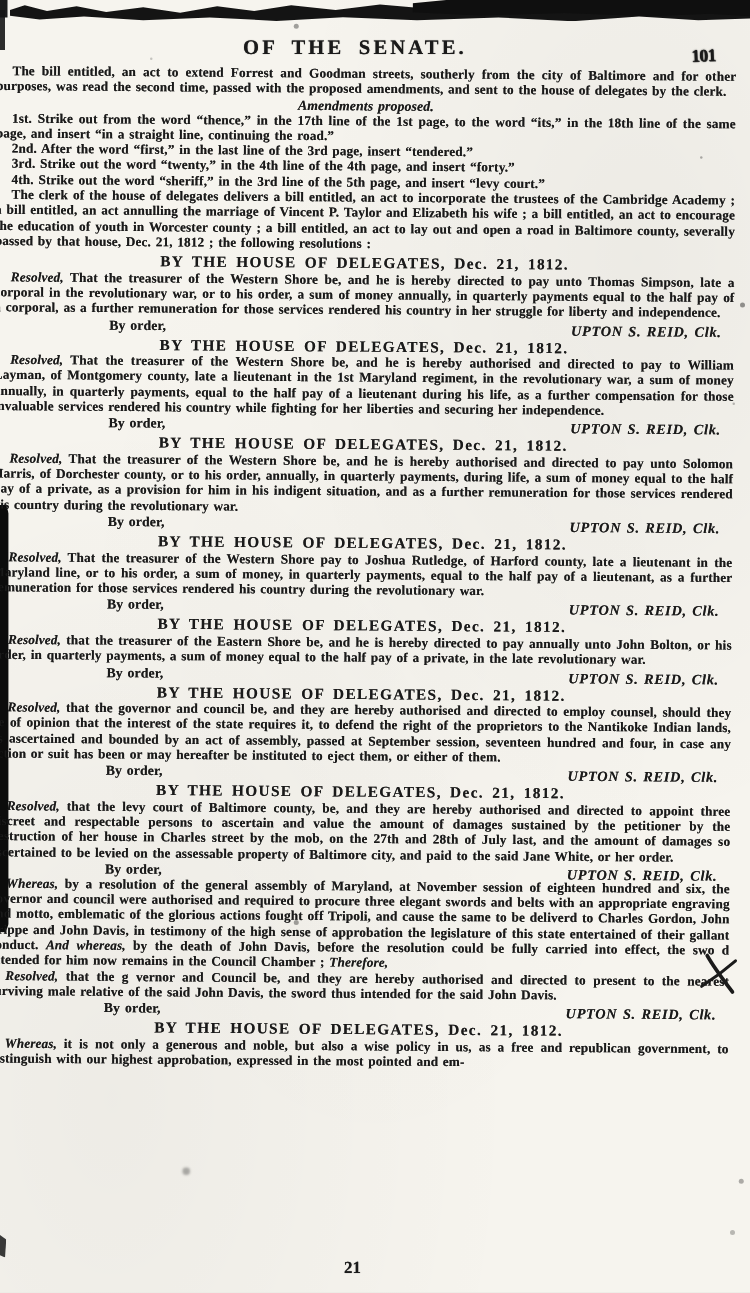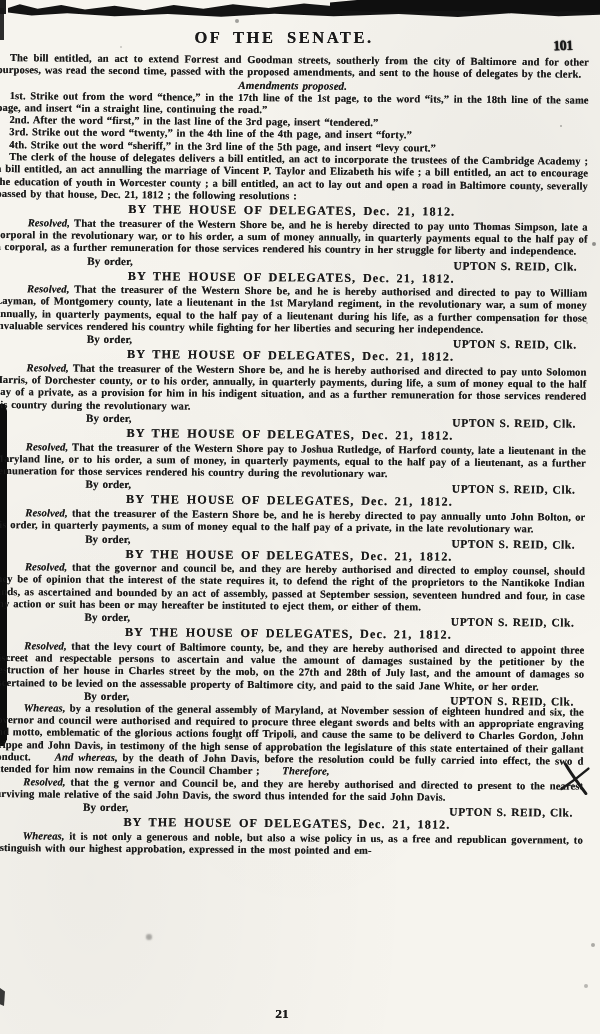--- a/index.html
+++ b/index.html
@@ -69,22 +69,22 @@
   .sheet p{margin:0;text-indent:13px;}
   .amend-head{text-align:center;font-style:italic;font-size:11px;line-height:13px;text-indent:0 !important;}
   .amend{text-indent:17px;}
   .res-heading{
     text-align:center;font-size:12.2px;line-height:13.5px;
     letter-spacing:1.1px;word-spacing:2.5px;margin:2px 0 1px;text-indent:0 !important;
   }
   .byline{display:flex;justify-content:space-between;align-items:baseline;
     padding-left:92px;padding-right:10px;line-height:13px;}
   .byline .order{font-size:11px;}
-  .byline .clerk{font-size:11.4px;letter-spacing:.6px;transform:translateY(2px);}
-  .lead{font-style:italic;margin-left:19px;}
+  .byline .clerk{font-size:11.4px;letter-spacing:.6px;transform:translateY(2px);font-style:italic;}
+  .lead{font-style:italic;}
   
   .x-mark{position:absolute;top:760px;left:560px;width:32px;height:36px;transform:rotate(8deg);}
   .sig-mark{position:absolute;top:1006px;left:0;width:600px;text-align:center;
     font-size:13.5px;font-weight:700;transform:translateX(-18px);
     text-shadow:0 0 .6px rgba(0,0,0,.8);}
 </style>
 </head>
 <body>
 
 <div class="page">

